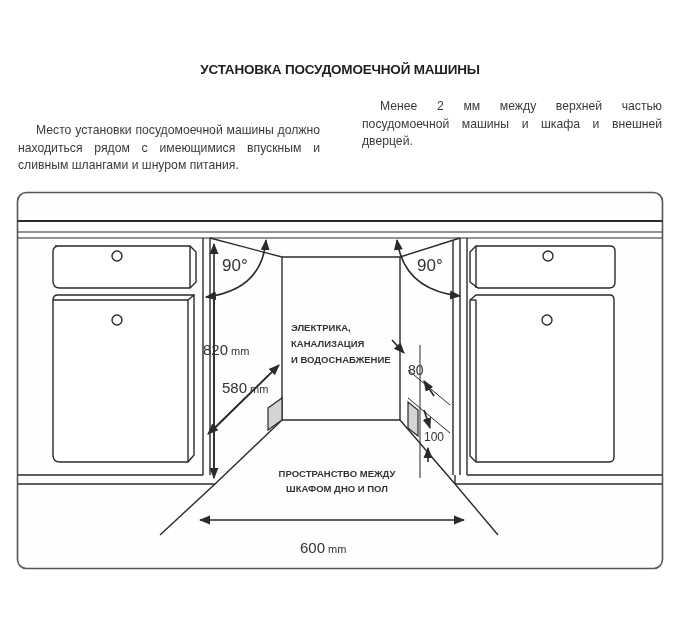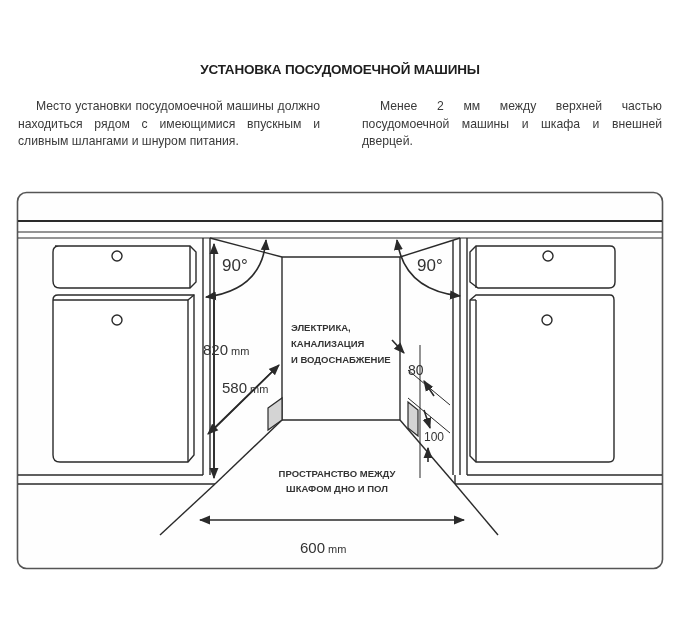--- a/index.html
+++ b/index.html
@@ -1,19 +1,19 @@
 <!DOCTYPE html>
 <html><head>
 <meta charset="utf-8">
 <style>
   html, body { margin:0; padding:0; background:#ffffff; }
   body { width:680px; height:630px; position:relative; overflow:hidden; font-family:"Liberation Sans", sans-serif; color:#2b2b2b; }
   .title { position:absolute; left:0; top:62px; width:680px; text-align:center; font-weight:bold; font-size:13.5px; letter-spacing:-0.2px; color:#1e1e1e; }
   .para { position:absolute; top:98px; font-size:12.2px; line-height:17.5px; text-align:justify; color:#3a3a3a; }
-  .para.left { left:18px; width:302px; text-indent:18px; }
+  .para.left { left:18px; width:302px; text-indent:18px;margin-top:24px; }
   .para.right { left:362px; width:300px; text-indent:18px; }
   svg.diagram { position:absolute; left:0; top:0; }
   svg text { font-family:"Liberation Sans", sans-serif; }
 </style>
 </head>
 <body>
 
 <div class="title">УСТАНОВКА ПОСУДОМОЕЧНОЙ МАШИНЫ</div>
 <div class="para left">Место установки посудомоечной машины должно находиться рядом с имеющимися впускным и сливным шлангами и шнуром питания.</div>
 <div class="para right">Менее 2 мм между верхней частью посудомоечной машины и шкафа и внешней дверцей.</div>

